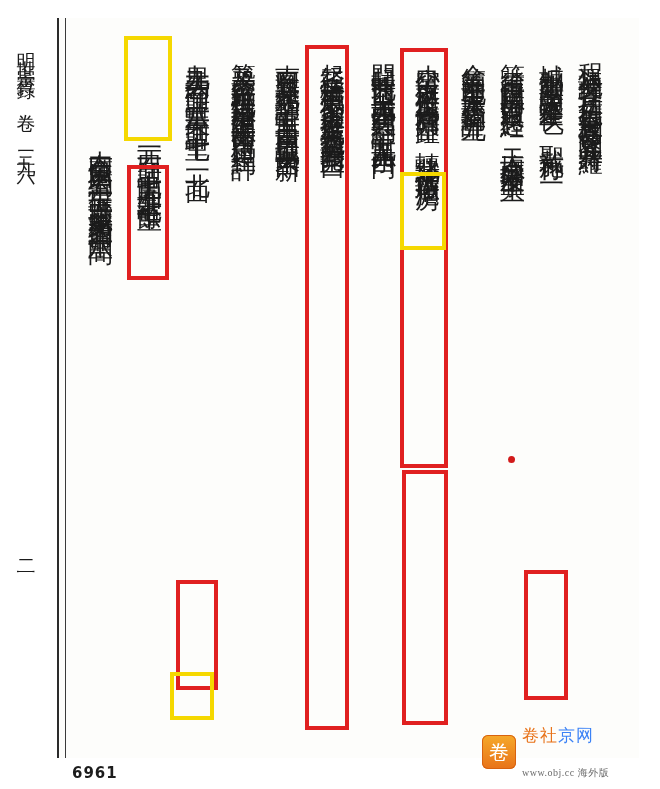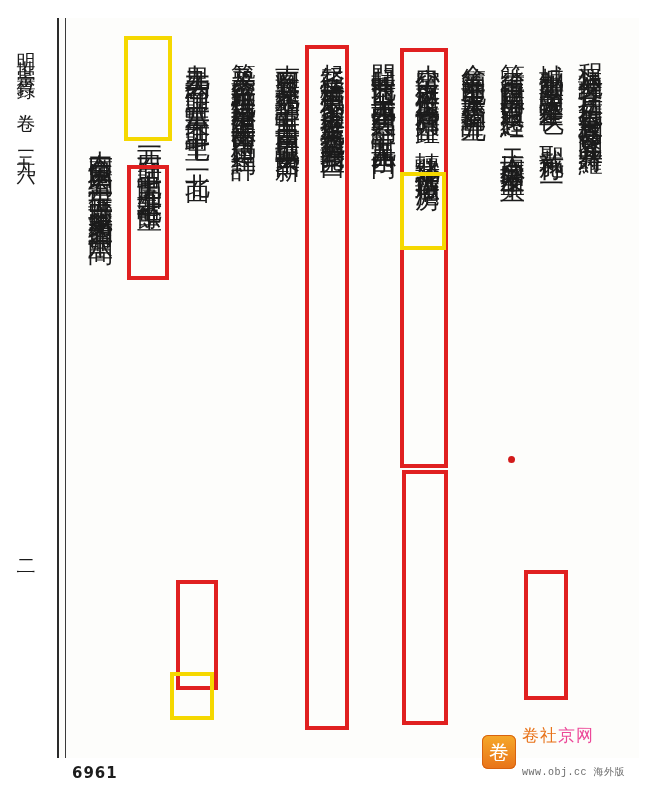--- a/index.html
+++ b/index.html
@@ -122,25 +122,25 @@
     display: flex;
     flex-direction: column;
     line-height: 1.15;
   }
   .wm-main {
     font-size: 17px;
     color: #e8731a;
     font-family: "DejaVu Serif", serif;
     letter-spacing: 1px;
   }
-  .wm-main .cc { color: #ec4899; font-family: Liberation Mono, monospace; }
+  .wm-main .cc { color: #3b82f6; font-family: Liberation Mono, monospace; }
   .wm-sub {
     font-size: 10px;
     color: #6b6b6b;
-    font-family: Liberation Mono, monospace;
+    font-family: Liberation Serif, serif;
     letter-spacing: 0.5px;
     margin-top: 20px;
   }
 </style>
 </head>
 <body>
 
 <div id="page">
 
   <div class="sheet">

